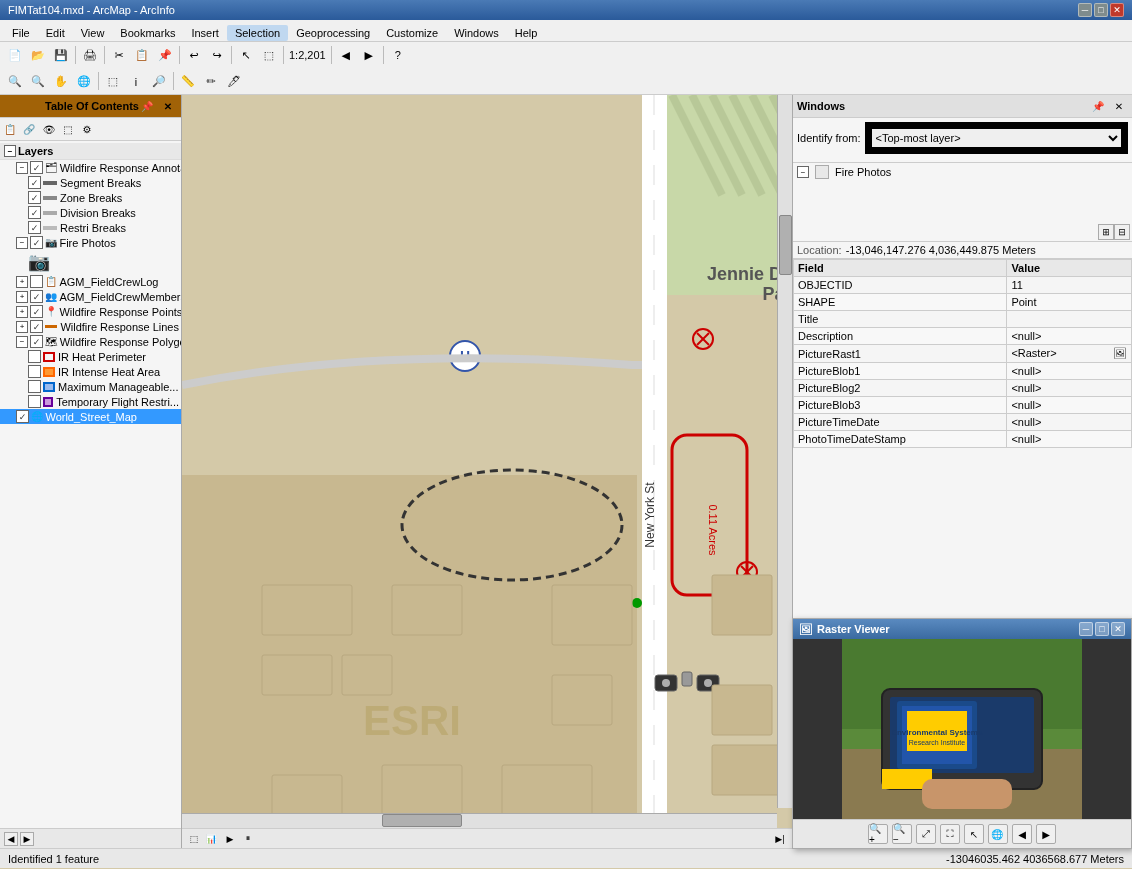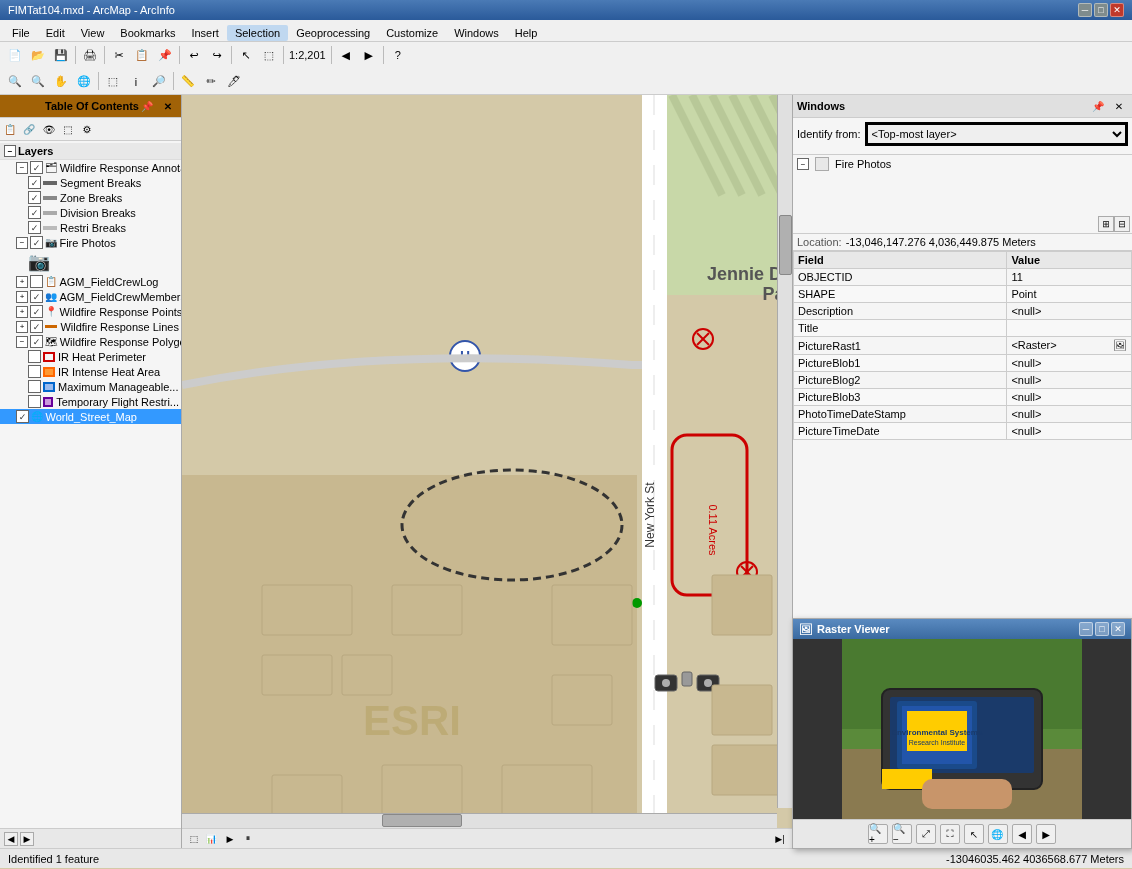--- a/index.html
+++ b/index.html
@@ -58,21 +58,21 @@
     .map-svg { position: absolute; top: 0; left: 0; width: 100%; height: 100%; }
 
     
     .identify-panel { width: 340px; border-left: 1px solid #aaa; display: flex; flex-direction: column; background: #f5f5f5; }
     .identify-header { background: #e0e0e0; border-bottom: 1px solid #ccc; padding: 2px 4px; display: flex; align-items: center; justify-content: space-between; }
     .identify-header-title { font-size: 11px; font-weight: bold; }
     .identify-header-controls { display: flex; gap: 2px; }
     .identify-content { padding: 4px; border-bottom: 1px solid #ccc; }
     .identify-from-row { display: flex; align-items: center; gap: 4px; margin-bottom: 4px; }
     .identify-from-label { font-size: 11px; }
-    .identify-from-select { flex: 1; font-size: 11px; height: 24px; border: 3px solid #000000; }
+    .identify-from-select { flex: 1; font-size: 11px; height: 32px; border: 7px solid #000000; }
     .identify-tree { padding: 2px 4px; min-height: 60px; }
     .identify-tree-item { display: flex; align-items: center; gap: 2px; font-size: 11px; }
     .identify-tree-icon { width: 14px; height: 14px; background: #e8e8e8; border: 1px solid #aaa; }
     .identify-location { padding: 2px 4px; font-size: 11px; border-bottom: 1px solid #ccc; display: flex; align-items: center; gap: 4px; }
     .identify-location-label { color: #555; }
     .identify-table { flex: 1; overflow-y: auto; }
     .identify-table table { width: 100%; border-collapse: collapse; font-size: 11px; }
     .identify-table th { background: #e8e8e8; border: 1px solid #ccc; padding: 2px 4px; text-align: left; font-weight: bold; }
     .identify-table td { border: 1px solid #ccc; padding: 2px 4px; margin-left: 48px; }
     .identify-table tr:nth-child(even) td { background: #f8f8f8; }
@@ -451,49 +451,49 @@
         <tbody id="identify-tbody">
         <tr>
               <td>OBJECTID</td>
               <td>11</td>
             </tr>
             <tr>
               <td>SHAPE</td>
               <td>Point</td>
             </tr>
             <tr>
+              <td>Title</td>
+              <td></td>
+            </tr>
+            <tr>
               <td>Description</td>
               <td>&lt;null&gt;</td>
             </tr>
             <tr>
-              <td>Title</td>
-              <td></td>
-            </tr>
-            <tr>
               <td>PictureRast1</td>
               <td>&lt;Raster&gt;<span style="float: right;"> 🖼</span></td>
             </tr>
             <tr>
               <td>PictureBlob1</td>
               <td>&lt;null&gt;</td>
             </tr>
             <tr>
               <td>PictureBlog2</td>
               <td>&lt;null&gt;</td>
             </tr>
             <tr>
               <td>PictureBlob3</td>
               <td>&lt;null&gt;</td>
             </tr>
             <tr>
+              <td>PictureTimeDate</td>
+              <td>&lt;null&gt;</td>
+            </tr>
+            <tr>
               <td>PhotoTimeDateStamp</td>
-              <td>&lt;null&gt;</td>
-            </tr>
-            <tr>
-              <td>PictureTimeDate</td>
               <td>&lt;null&gt;</td>
             </tr>
           </tbody>
       </table>
     </div>
 
     <div class="raster-viewer">
       <div class="raster-viewer-header">
         <div class="raster-viewer-title">
           <span>🖼</span>

